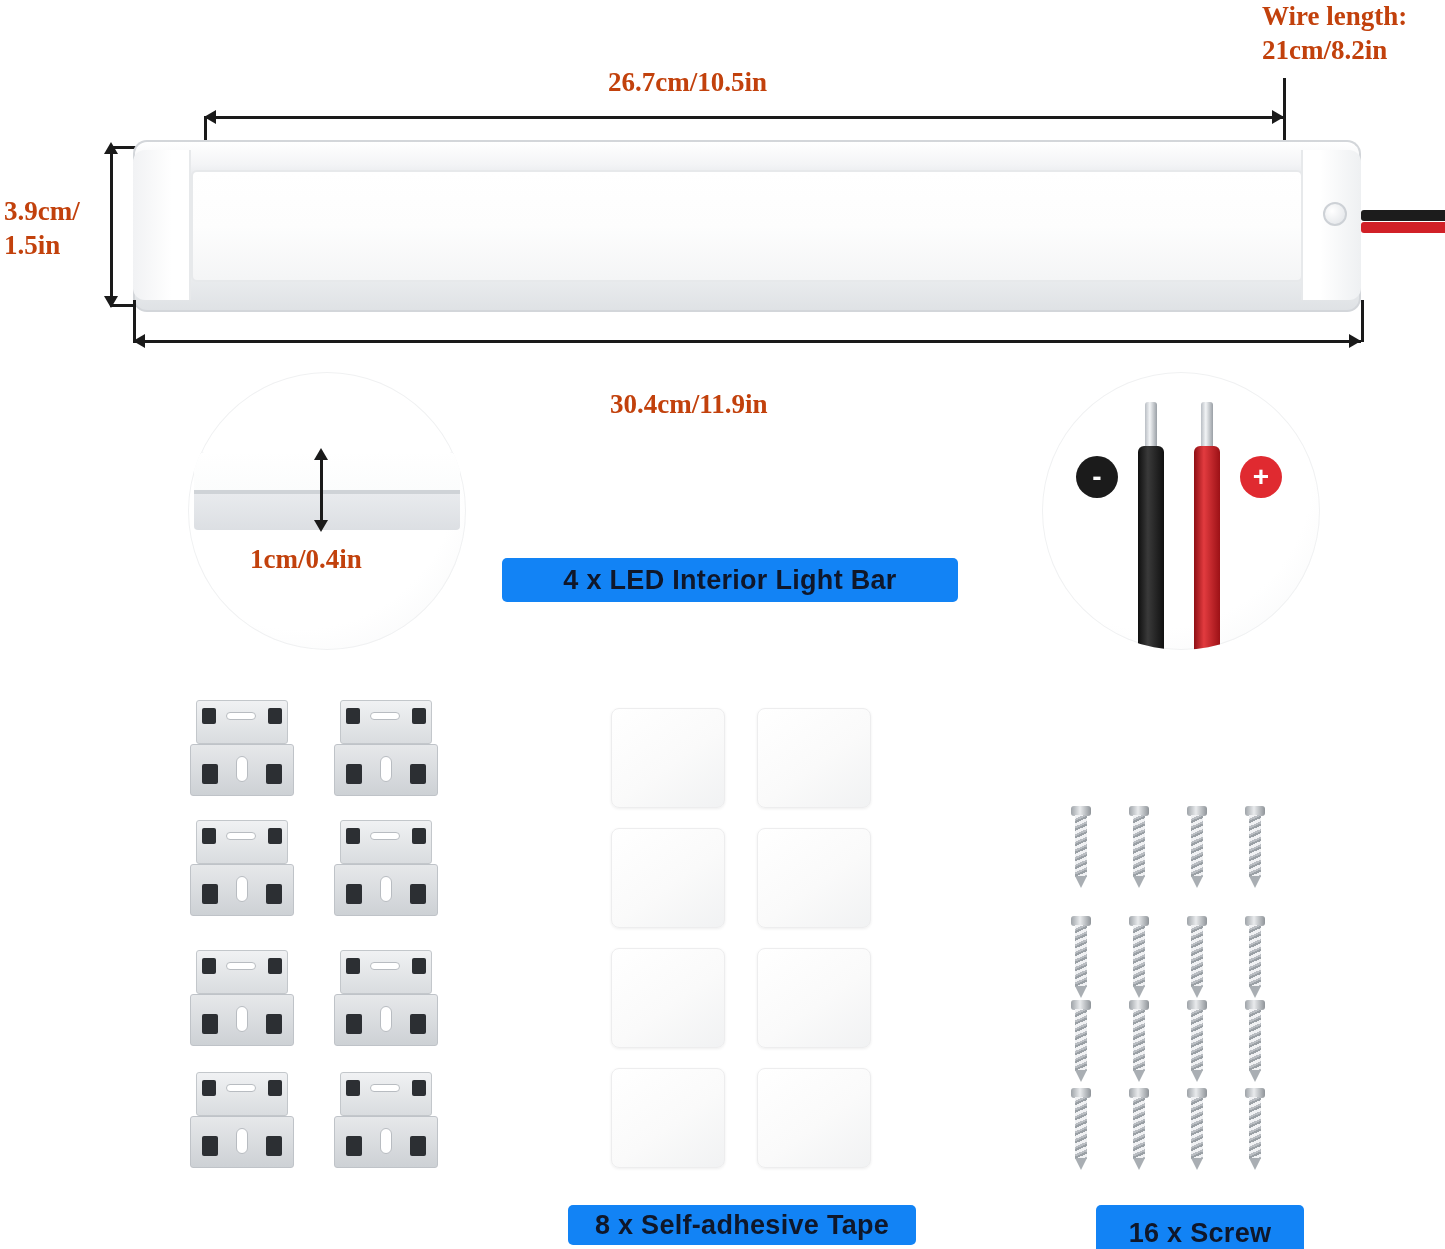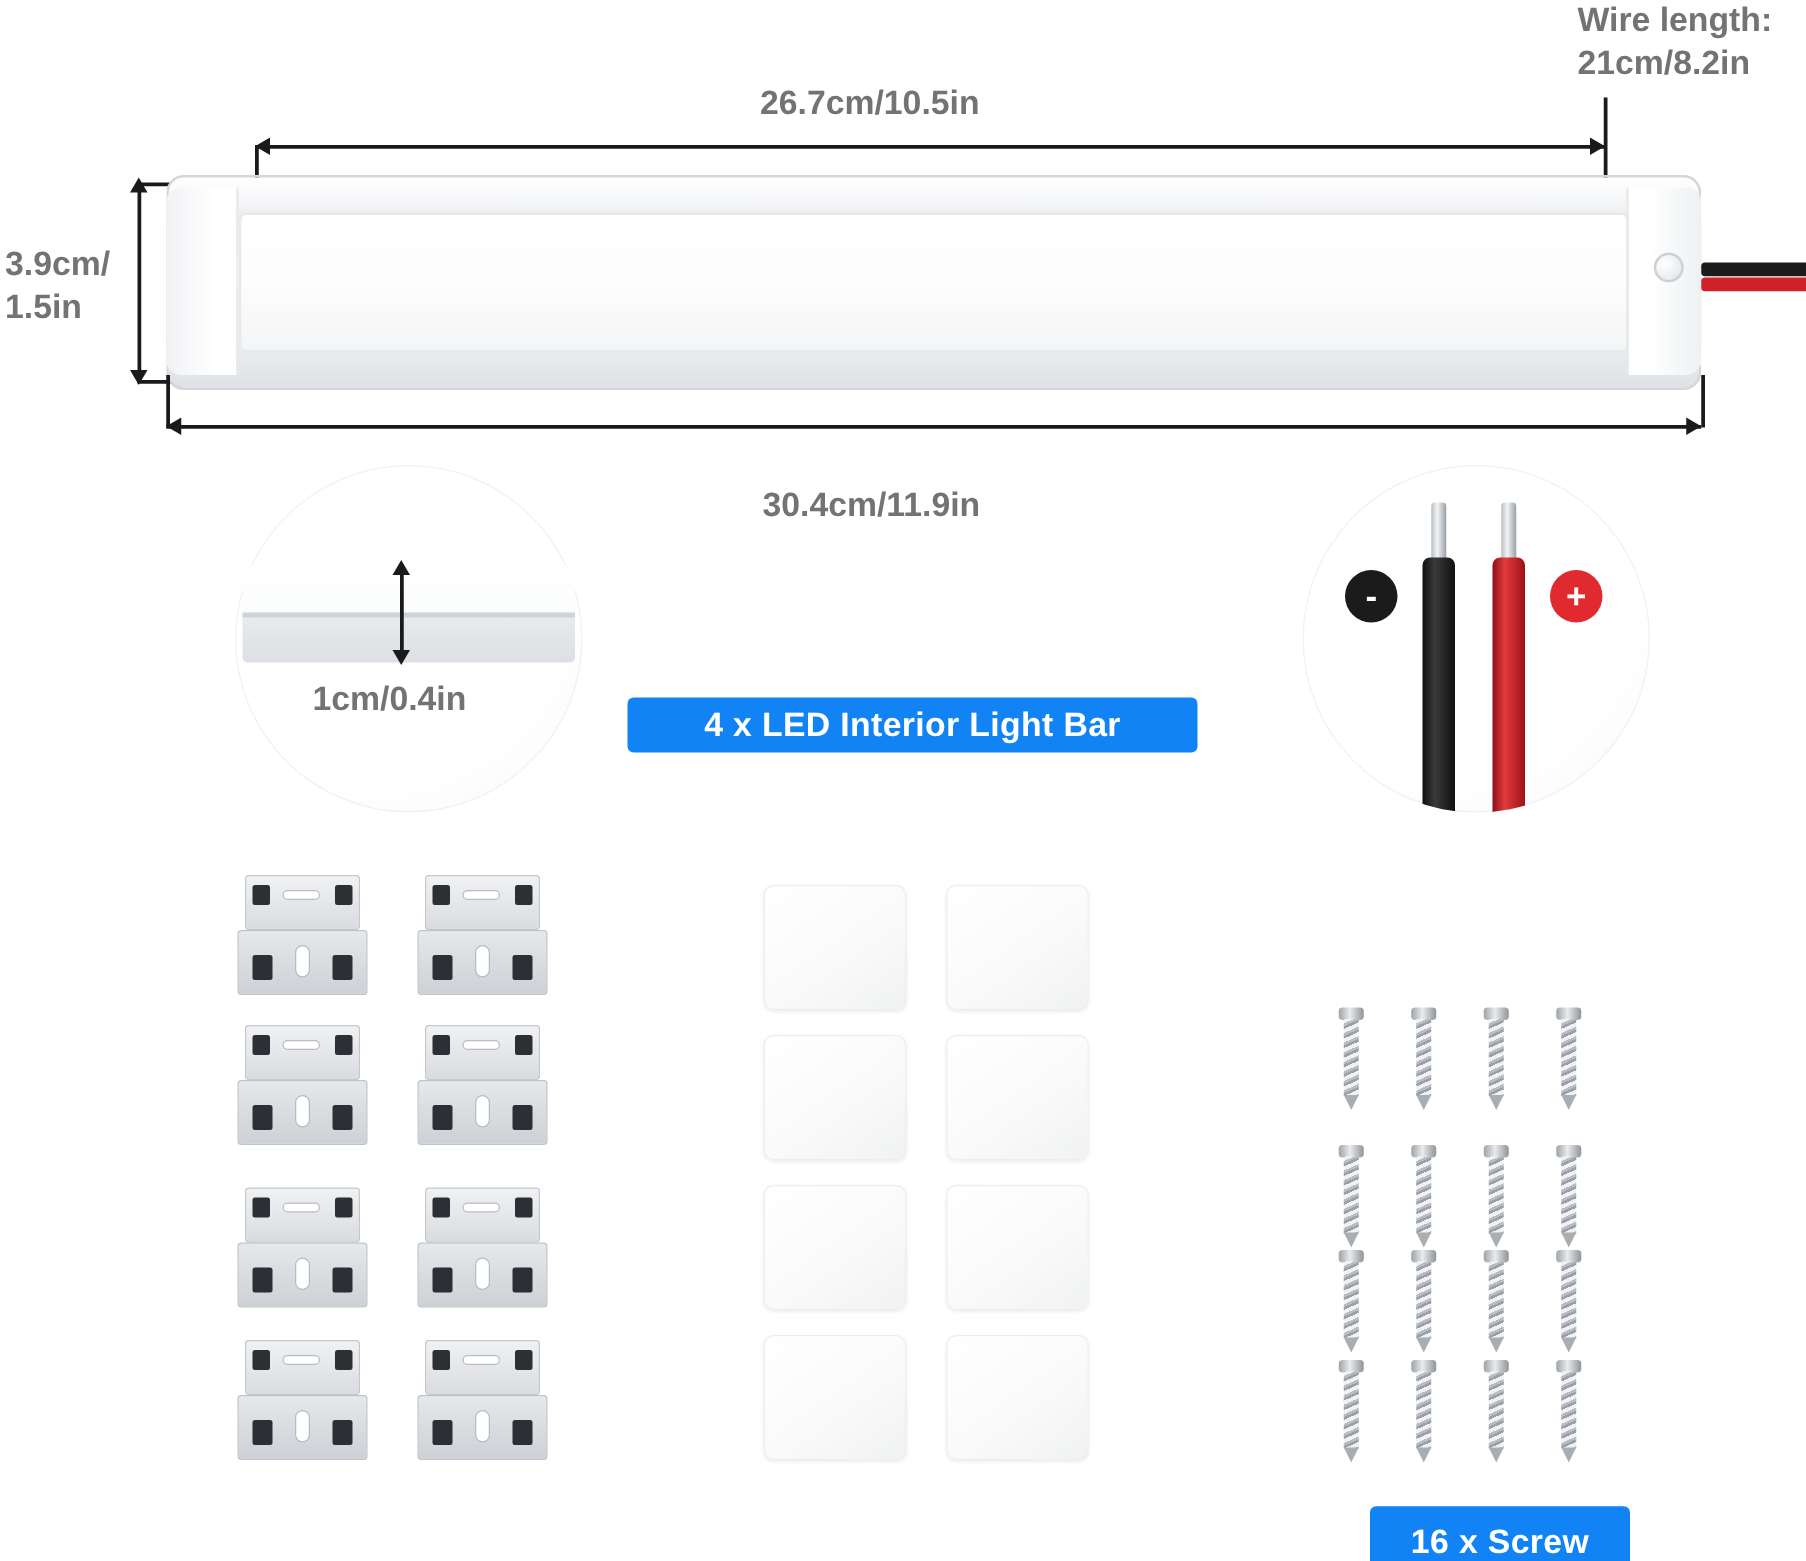--- a/index.html
+++ b/index.html
@@ -16,22 +16,23 @@
     width: 1445px;
     height: 1249px;
     overflow: hidden;
     background: #ffffff;
   }
   .dim-text {
     position: absolute;
     font-weight: bold;
     font-size: 27px;
     line-height: 1.25;
-    color: #737373;
+    color: #c2410c;
     white-space: pre-line;
+    font-family: Liberation Serif, serif;
   }
   .line-h {
     position: absolute;
     height: 0;
     border-top: 3px solid #1a1a1a;
   }
   .line-v {
     position: absolute;
     width: 0;
     border-left: 3px solid #1a1a1a;
@@ -258,21 +259,21 @@
     line-height: 42px;
     text-align: center;
   }
   .polarity-minus { background: #1b1b1b; }
   .polarity-plus { background: #e02a30; }
 
   
   .blue-label {
     position: absolute;
     background: #1283f5;
-    color: #ffffff;
+    color: #0f172a;
     font-weight: bold;
     font-size: 27px;
     letter-spacing: 0.3px;
     border-radius: 5px;
     display: flex;
     align-items: center;
     justify-content: center;
     text-align: center;
     padding: 0 18px;
     box-sizing: border-box;
@@ -638,15 +639,16 @@
     <div class="screw-head"></div>
     <div class="screw-shaft"></div>
     <div class="screw-tip"></div>
   </div>
   <div class="screw" style="left:1244px; top:1088px;">
     <div class="screw-head"></div>
     <div class="screw-shaft"></div>
     <div class="screw-tip"></div>
   </div>
 
+  <div class="blue-label" style="left:568px; top:1205px; width:348px; height:40px;">8 x Self-adhesive Tape</div>
   <div class="blue-label" style="left:1096px; top:1205px; width:208px; height:56px;">16 x Screw</div>
 
 </div>
 
 </body></html>

